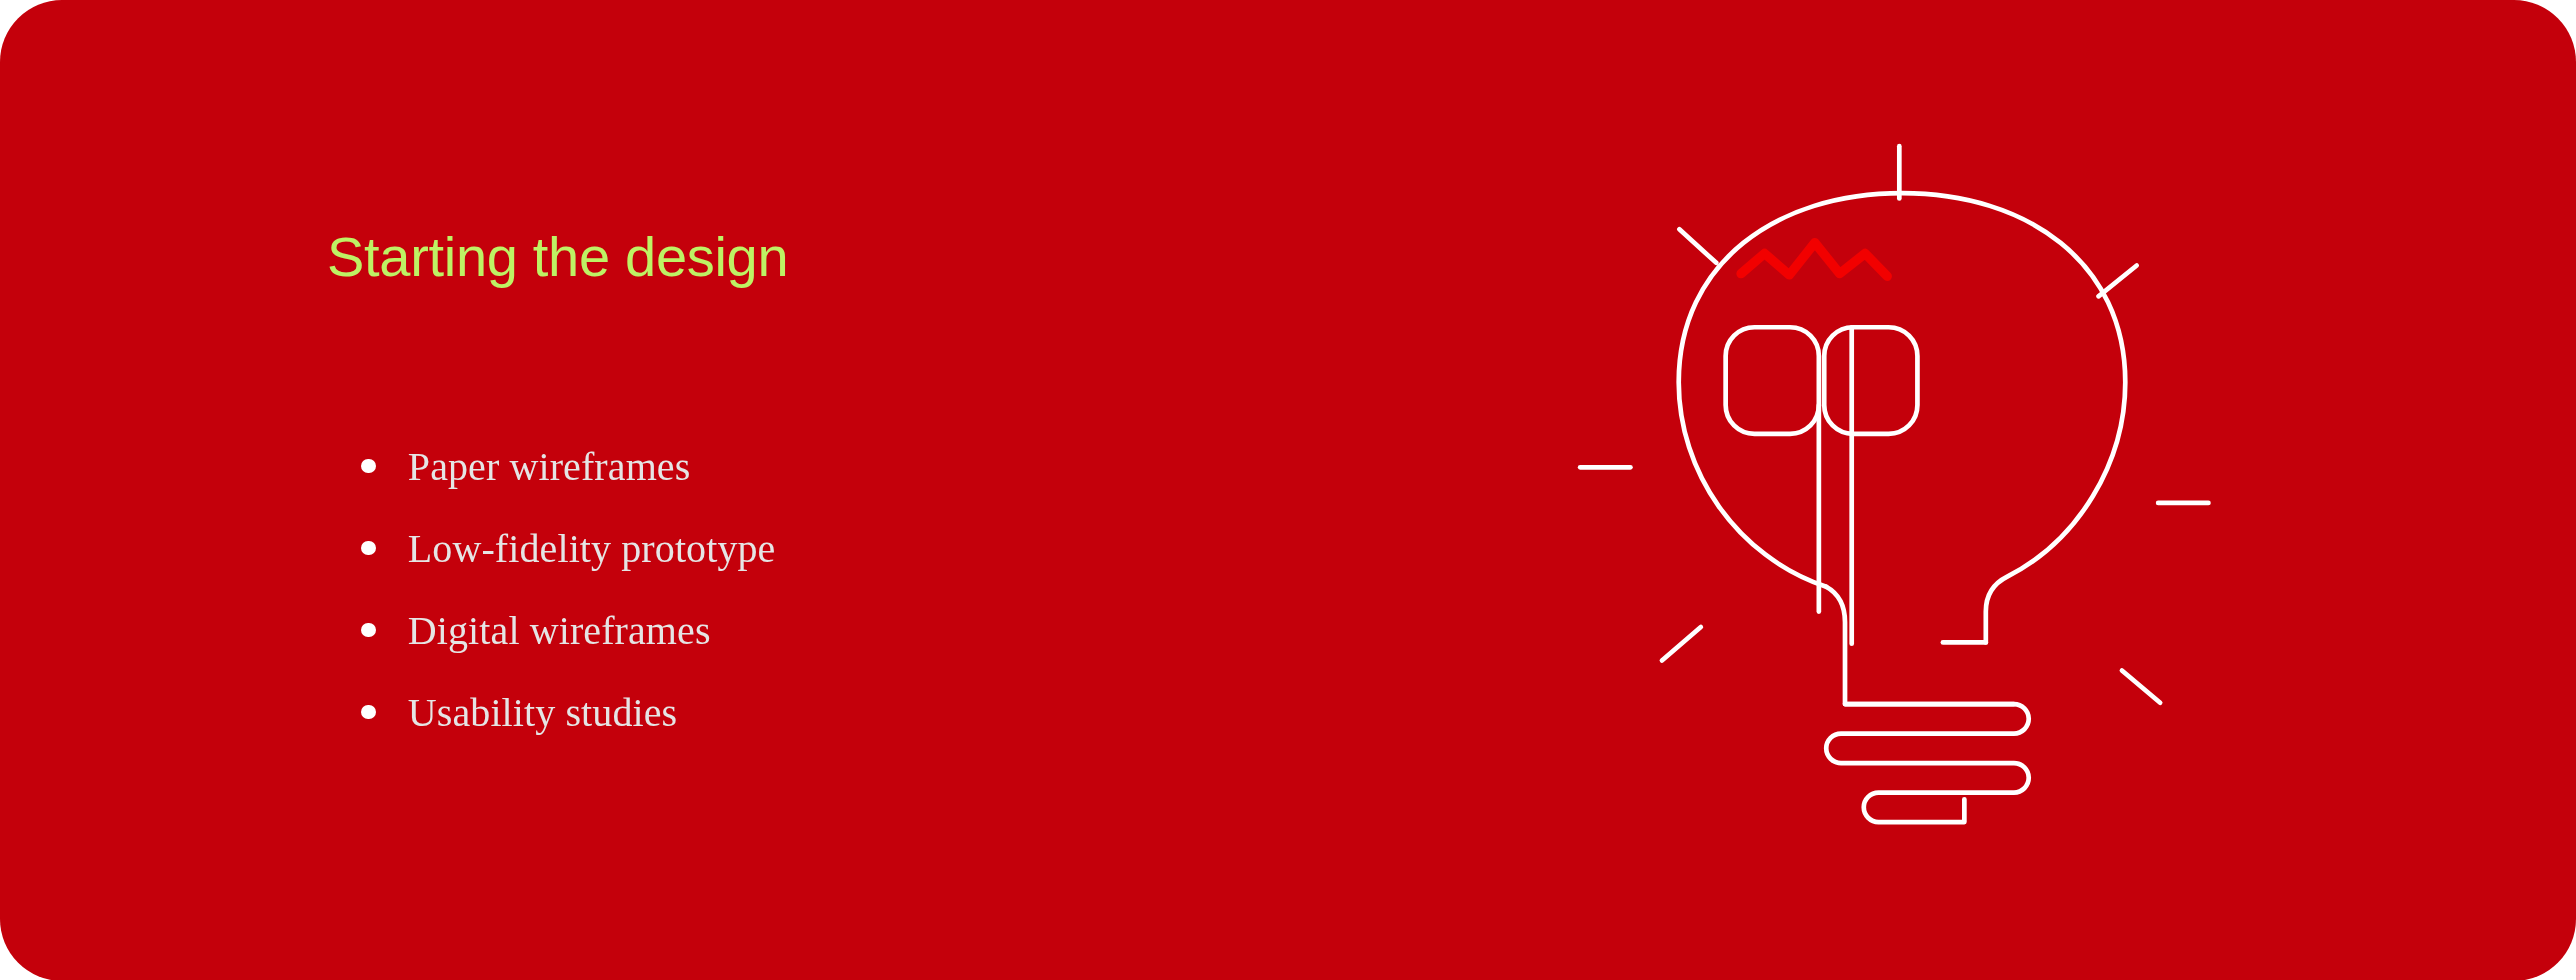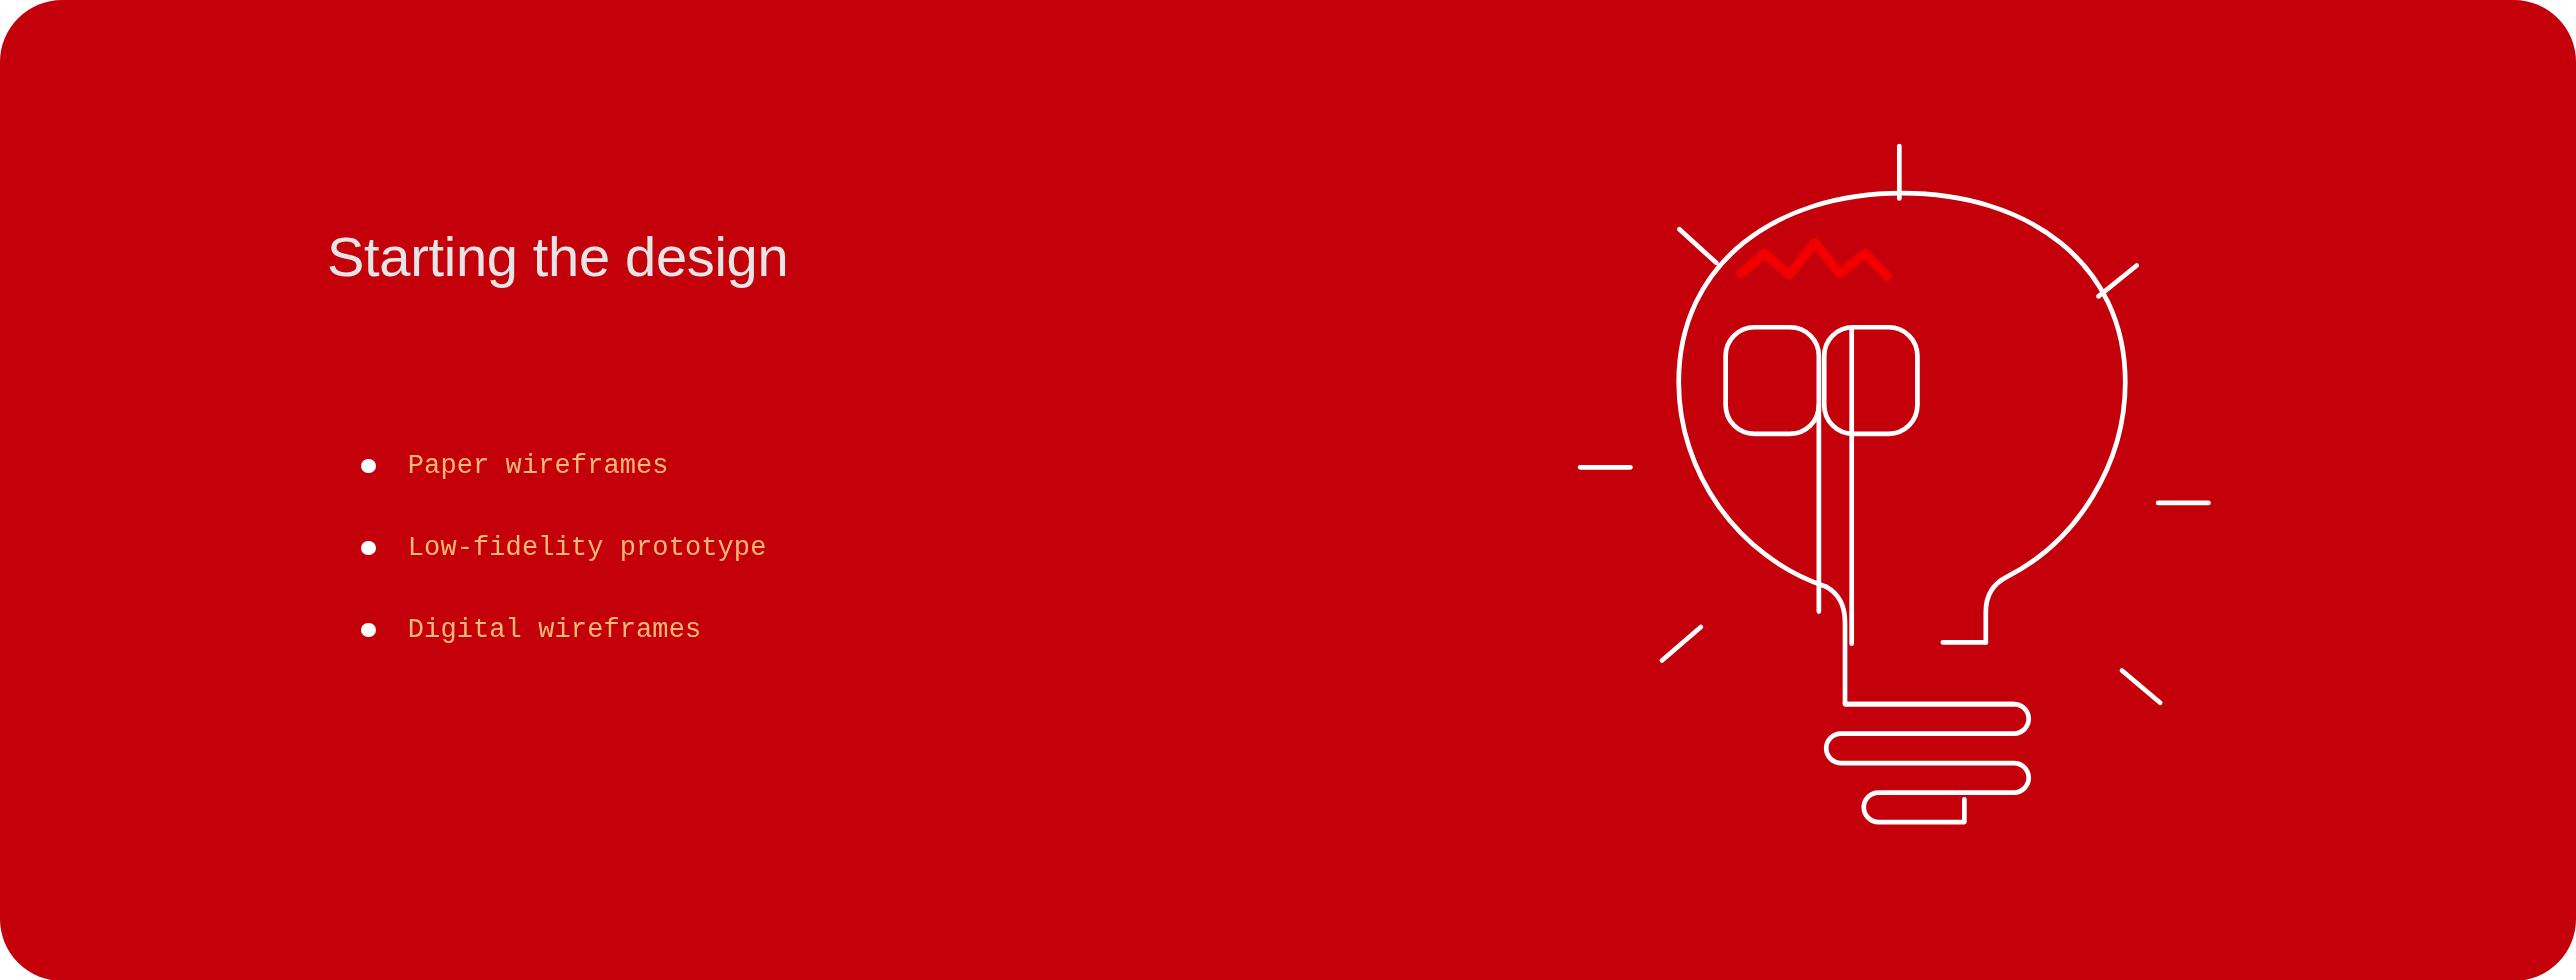--- a/index.html
+++ b/index.html
@@ -35,21 +35,21 @@
     top: 0;
     width: 1140px;
     height: 981px;
   }
 
   #slide-title {
     position: absolute;
     left: 0;
     top: 228px;
     margin: 0;
-    color: #e5e5e5;
+    color: #bef264;
     font-family: "Liberation Sans", sans-serif;
     font-size: 56px;
     font-weight: 300;
     letter-spacing: -0.3px;
     line-height: 1.05;
     white-space: nowrap;
   }
 
   #bullet-list {
     position: absolute;
@@ -69,23 +69,23 @@
   .bullet-marker {
     width: 14.8px;
     height: 14.8px;
     border-radius: 50%;
     background: #ffffff;
     flex: 0 0 auto;
     margin-right: 32px;
   }
 
   .bullet-label {
-    color: #fdba74;
-    font-family: Liberation Mono, monospace;
-    font-size: 27px;
+    color: #e5e5e5;
+    font-family: Liberation Serif, serif;
+    font-size: 40px;
     font-weight: 300;
     letter-spacing: 0.1px;
     white-space: nowrap;
   }
 
   
   #lightbulb-illustration {
     position: absolute;
     left: 1563px;
     top: 114px;
@@ -117,20 +117,24 @@
       <li class="bullet-item">
         <span class="bullet-marker"></span>
         <span class="bullet-label">Low-fidelity prototype</span>
       </li>
 
       <li class="bullet-item">
         <span class="bullet-marker"></span>
         <span class="bullet-label">Digital wireframes</span>
       </li>
 
+      <li class="bullet-item">
+        <span class="bullet-marker"></span>
+        <span class="bullet-label">Usability studies</span>
+      </li>
 
     </ul>
   </div>
 
   <div id="lightbulb-illustration">
     <svg viewBox="0 0 1010 1120" xmlns="http://www.w3.org/2000/svg" fill="none" stroke="#ffffff" stroke-width="7" stroke-linecap="round" stroke-linejoin="round">
 
       <line x1="501" y1="48" x2="501" y2="126"></line>
       <line x1="173" y1="172" x2="228" y2="222"></line>
       <line x1="855" y1="226" x2="798" y2="272"></line>

